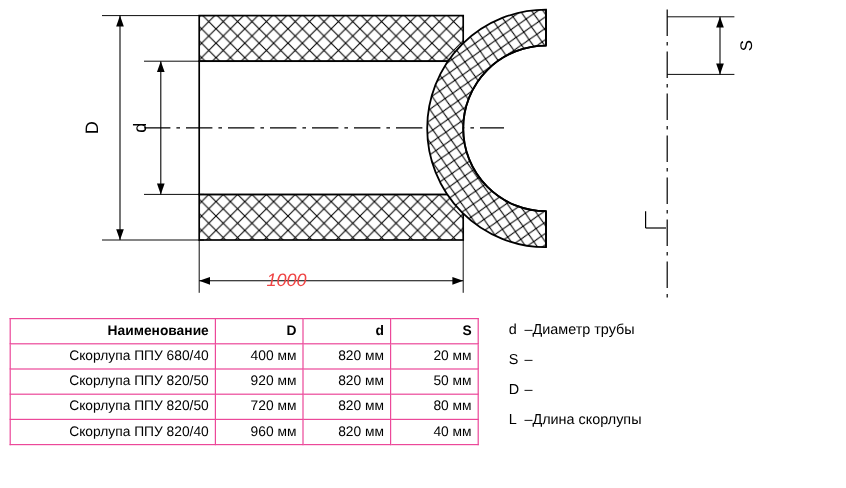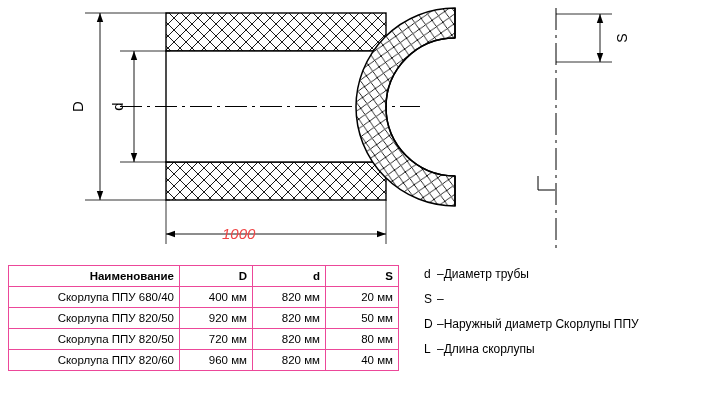--- a/index.html
+++ b/index.html
@@ -208,42 +208,41 @@
         <td>820 мм</td>
         <td>50 мм</td>
       </tr>
       <tr>
         <td>Скорлупа ППУ 820/50</td>
         <td>720 мм</td>
         <td>820 мм</td>
         <td>80 мм</td>
       </tr>
       <tr>
-        <td>Скорлупа ППУ 820/60</td>
+        <td>Скорлупа ППУ 820/40</td>
         <td>960 мм</td>
         <td>820 мм</td>
         <td>40 мм</td>
       </tr>
     </tbody>
   </table>
 
   <div class="legend">
     <div class="legend-row">
       <span class="legend-sym">d</span>
       <span>–</span>
       <span class="legend-text">Диаметр трубы</span>
     </div>
     <div class="legend-row">
       <span class="legend-sym">S</span>
       <span>–</span>
     </div>
     <div class="legend-row">
       <span class="legend-sym">D</span>
       <span>–</span>
-      <span class="legend-text">Наружный диаметр Скорлупы ППУ</span>
     </div>
     <div class="legend-row">
       <span class="legend-sym">L</span>
       <span>–</span>
       <span class="legend-text">Длина скорлупы</span>
     </div>
   </div>
 
 </div>
 

